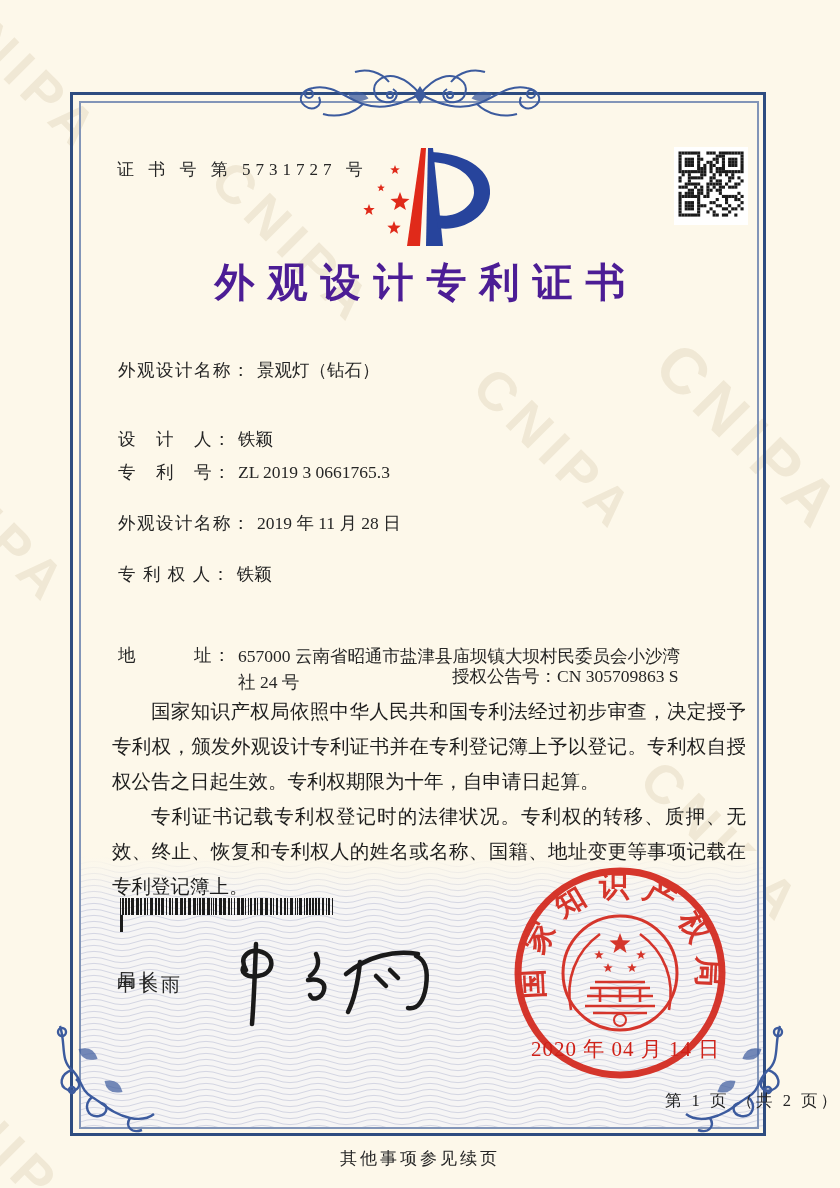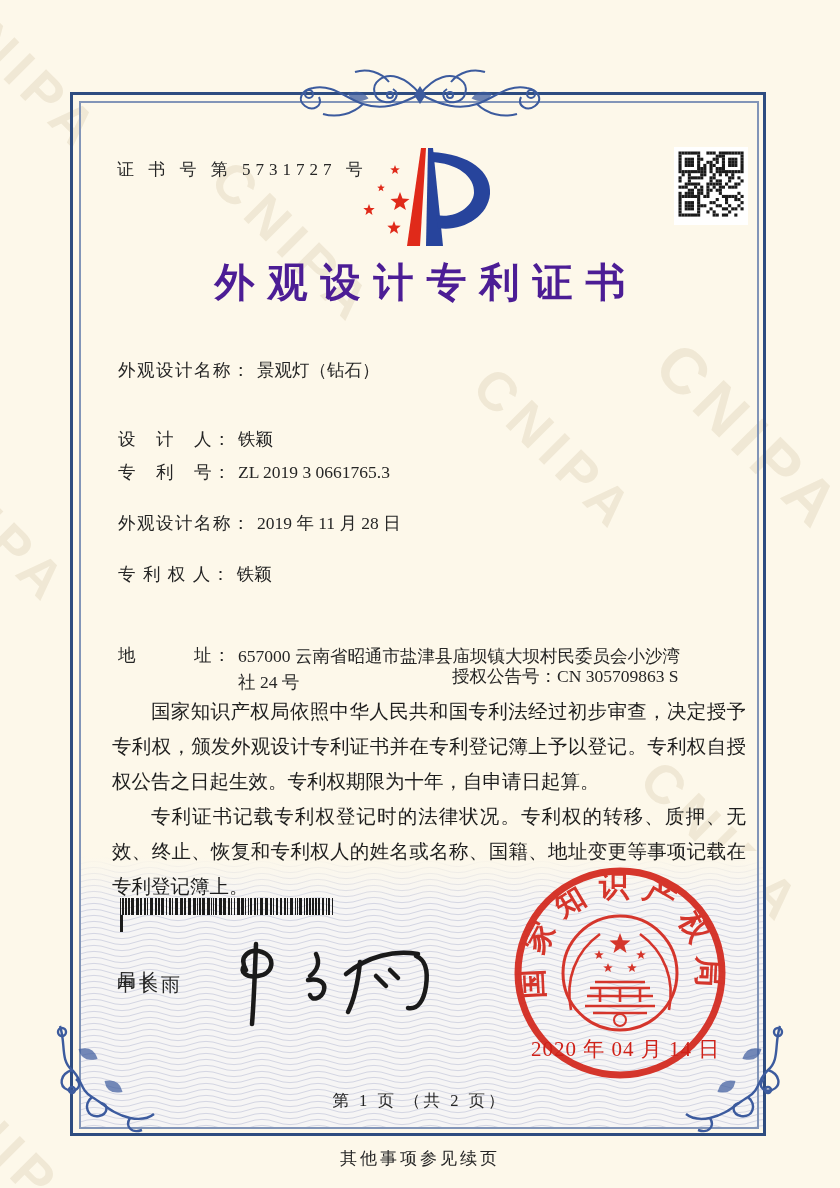--- a/index.html
+++ b/index.html
@@ -48,21 +48,21 @@
     font-size:19.5px; line-height:35px; text-align:justify; color:#1e1e1e;}
   .body-text p{margin:0; text-indent:2em;}
   .barcode{position:absolute; left:120px; top:898px; width:218px; height:17px; font-size:0;}
   .barcode span{display:inline-block; height:100%; background:#1c1c1c; vertical-align:top;}
   .sig-role{position:absolute; left:117px; top:968px; font-size:19px; letter-spacing:3px;}
   .sig-name{position:absolute; left:117px; top:972px; font-size:19px; letter-spacing:3px;}
   .signature{position:absolute; left:218px; top:938px;}
   .seal{position:absolute; left:505px; top:860px;}
   .seal-date{position:absolute; left:531px; top:1035px; font-size:21px; letter-spacing:1px;
     color:#cf2118; white-space:nowrap; z-index:6;}
-  .pagination{position:absolute; left:0; top:1090px; width:100%; text-align:center;
+  .pagination{position:absolute; left:0; top:1090px; width:100%; text-align:right;
     font-size:16.5px; letter-spacing:3px;}
   .footer-note{position:absolute; left:0; top:1147px; width:100%; text-align:center;
     font-size:17px; letter-spacing:3px;}
 </style>
 </head>
 <body>
 
 <div class="page">
 
   <span class="wm" style="left:-30px; top:-25px;">CNIPA</span>

